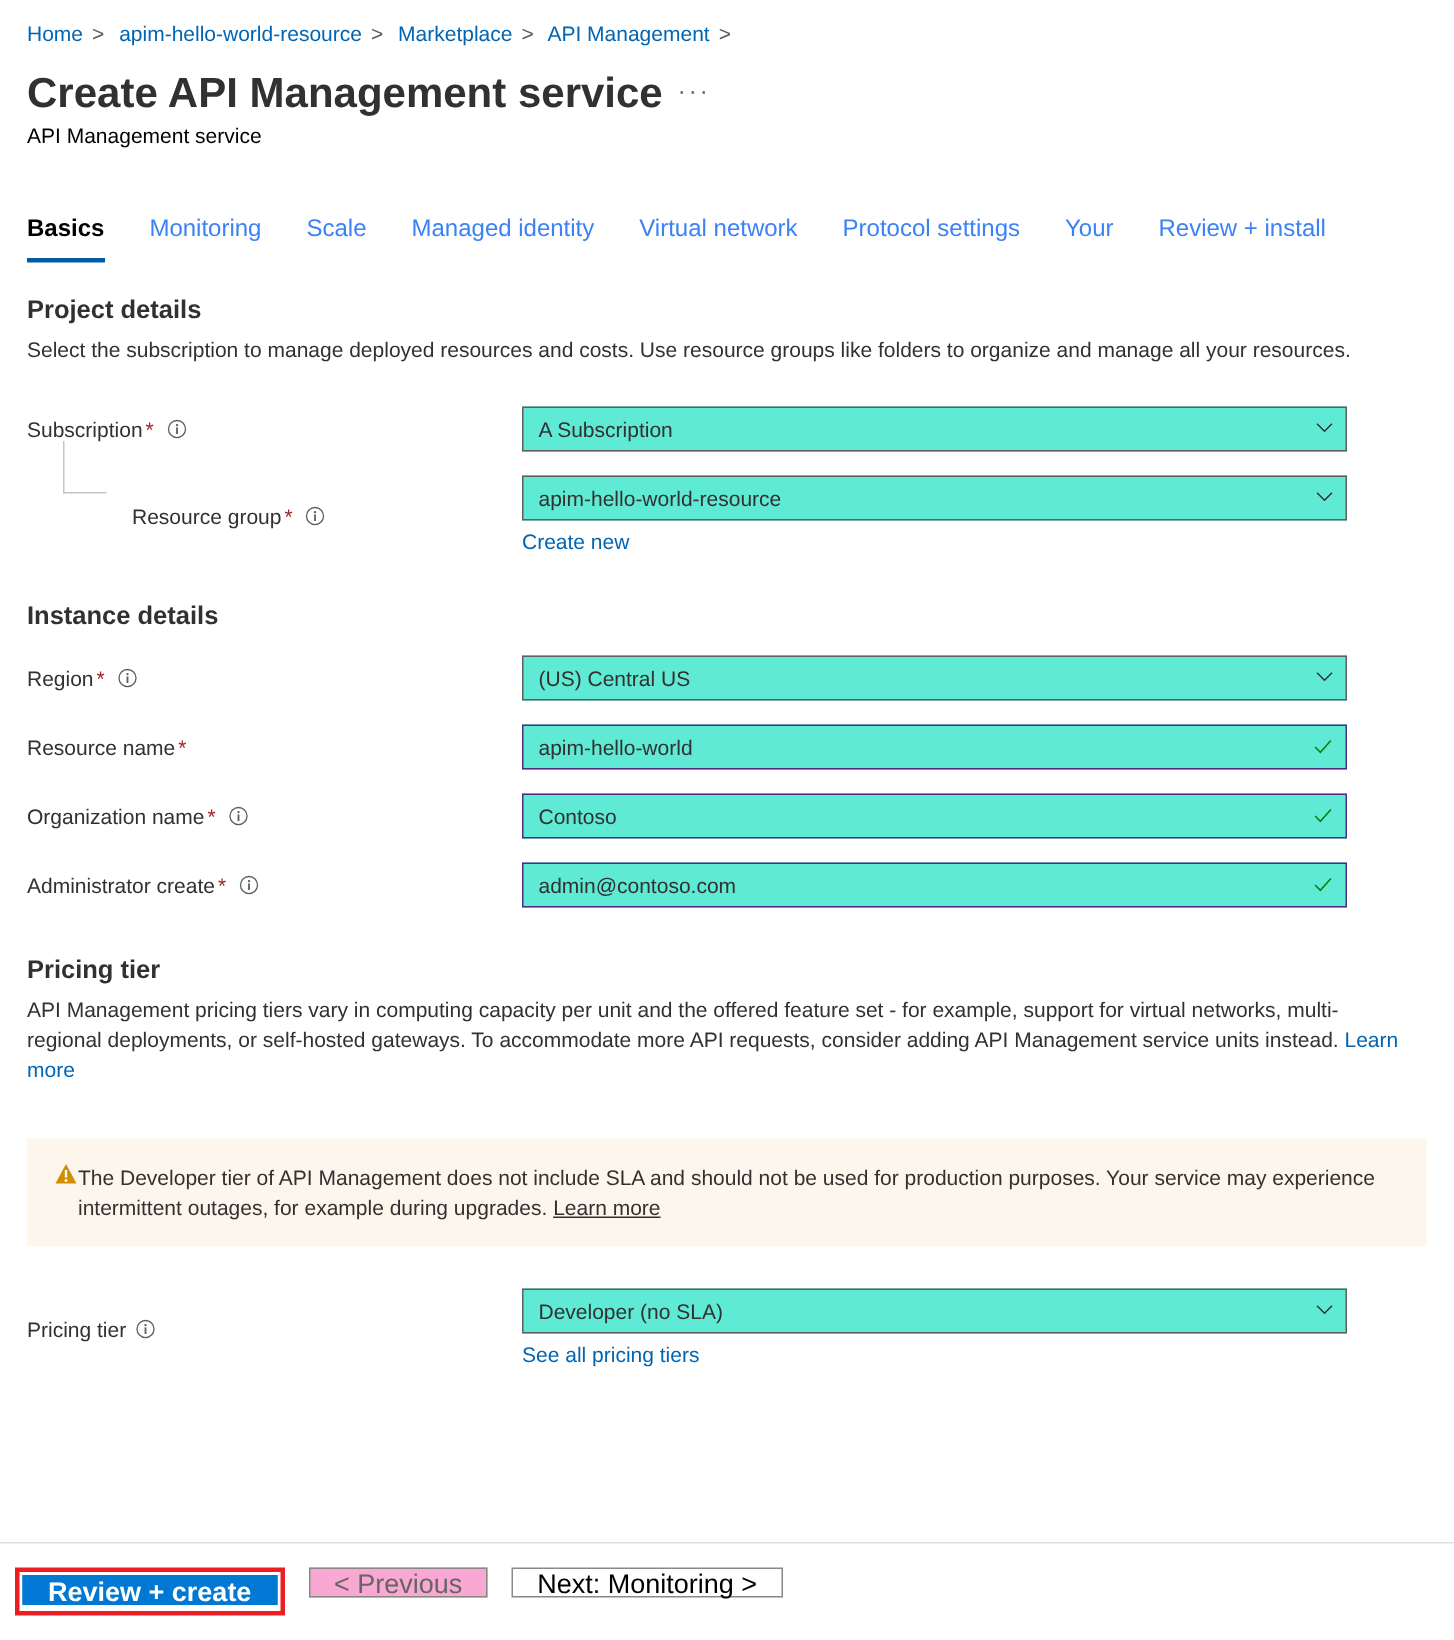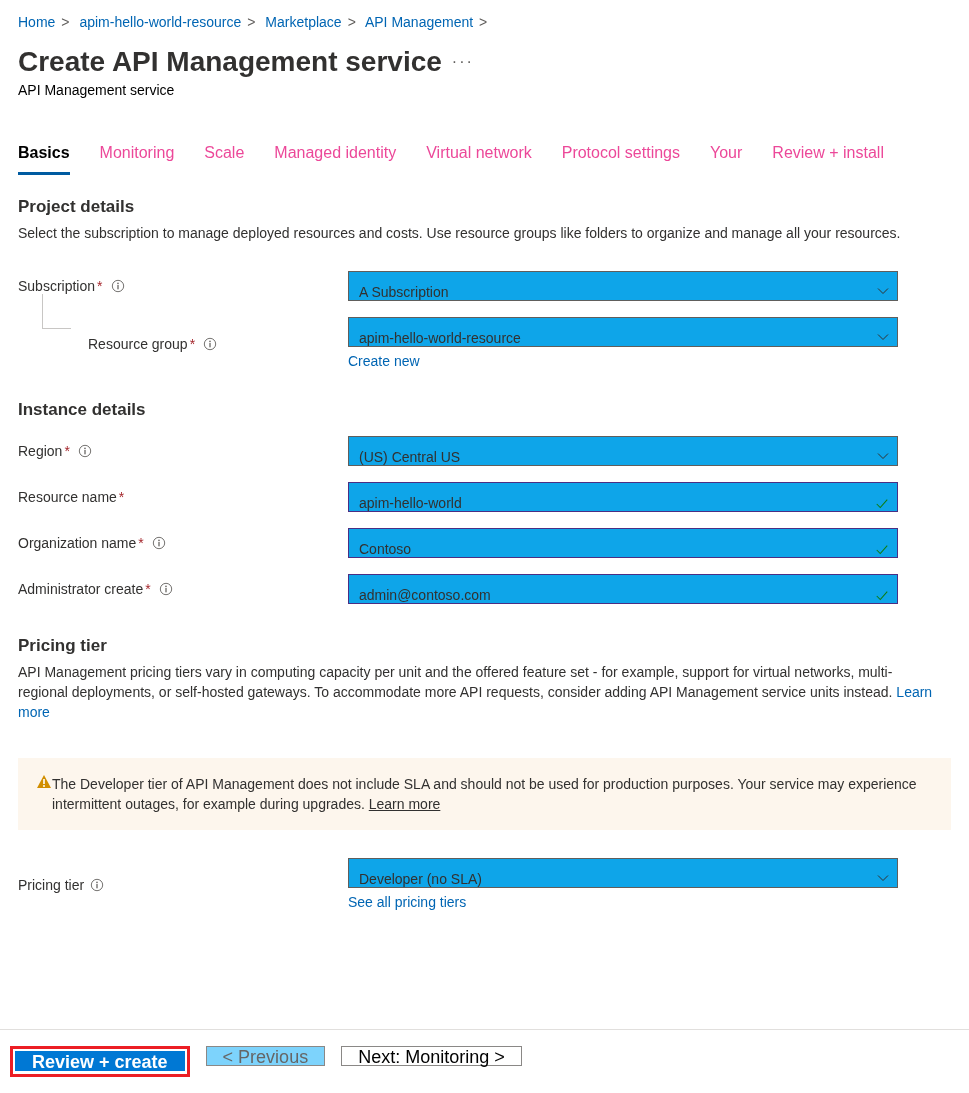--- a/index.html
+++ b/index.html
@@ -13,58 +13,58 @@
   .bc-sep { color:#605e5c; padding:0 6px; }
 
   
   .title-row { display:flex; align-items:center; margin-top:16px; }
   .page-title { font-size:28px; font-weight:600; margin:0; }
   .more-btn { color:#605e5c; padding:0 10px; font-size:16px; letter-spacing:2px; line-height:0; cursor:pointer; }
   .subtitle { color:#000000; font-size:14px; margin-top:4px; }
 
   
   .tabs { display:flex; gap:30px; margin-top:42px; border-bottom:none; font-size:16px; }
-  .tab { padding:4px 0 10px 0; color:#ec4899; cursor:pointer; }
+  .tab { padding:4px 0 10px 0; color:#3b82f6; cursor:pointer; }
   .tab.active { color:#000; font-weight:700; border-bottom:3px solid #005ba1; }
 
   .section { margin-top:22px; }
   .sec-title { font-size:17px; font-weight:600; margin:0 0 6px 0; }
   .sec-desc { font-size:14px; color:#323130; line-height:20px; margin:0; max-width:920px; }
   .learn-more { color:#0065b3; cursor:pointer; }
 
   
   .form { margin-top:28px; }
   .row { display:flex; align-items:center; margin-bottom:16px; }
   .lbl-col { width:330px; display:flex; align-items:center; font-size:14px; }
   .lbl-indent { width:70px; display:inline-block; position:relative; height:28px; }
   .connector { position:absolute; left:24px; top:-36px; width:28px; height:34px; border-left:1px solid #c8c6c4; border-bottom:1px solid #c8c6c4; }
   .req { color:#a4262c; padding:0 2px 0 2px; }
   .info-icon { width:14px; height:14px; display:inline-flex; align-items:center; justify-content:center; margin-left:6px; }
   .info-icon svg { display:block; }
 
   .ctl-col { flex:1; }
 
-  .select-box, .input-box { position:relative; border:1px solid #605e5c; height:30px; box-sizing:border-box; display:flex; align-items:flex-end; padding:0 10px; font-size:14px; width:550px; background:#0ea5e9; cursor:pointer; }
+  .select-box, .input-box { position:relative; border:1px solid #605e5c; height:30px; box-sizing:border-box; display:flex; align-items:center; padding:0 10px; font-size:14px; width:550px; background:#5eead4; cursor:pointer; }
   .input-box { cursor:text; border:1px solid #4b2e83; }
   .chevron, .check { position:absolute; right:8px; color:#605e5c; }
   .check svg { display:block; }
 
   .sub-link { color:#0065b3; font-size:14px; margin-top:6px; display:inline-block; cursor:pointer; }
 
   
   .warning-box { background:#fdf6ed; border:none; padding:16px 18px; display:flex; gap:0; font-size:14px; line-height:20px; margin-top:36px; }
   .warning-box .w-icon { color:#d18e00; flex-shrink:0; }
   .learn-underline { color:#323130; text-decoration:underline; cursor:pointer; }
 
   
   .footer { position:absolute; left:0; right:0; bottom:0; border-top:1px solid #e1dfdd; padding:16px 10px; display:flex; gap:16px; }
   .btn { height:20px; padding:0 16px; font-size:18px; border:1px solid #8a8886; background:#fff; cursor:pointer; font-family:inherit;text-align:right; }
   .btn-primary { background:#0078d4; color:#fff; border:1px solid #0078d4; font-weight:600; }
   .btn-primary-wrap { border:3px solid #ec1e24; padding:2px; }
-  .btn-prev { color:#666; background:#7dd3fc; }
+  .btn-prev { color:#666; background:#f9a8d4; }
 </style>
 </head>
 <body>
 
 <div class="content">
 
   <div class="breadcrumb">
     <a class="bc-link">Home</a><span class="bc-sep">&gt;</span>
     <a class="bc-link">apim-hello-world-resource</a><span class="bc-sep">&gt;</span>
     <a class="bc-link">Marketplace</a><span class="bc-sep">&gt;</span>

